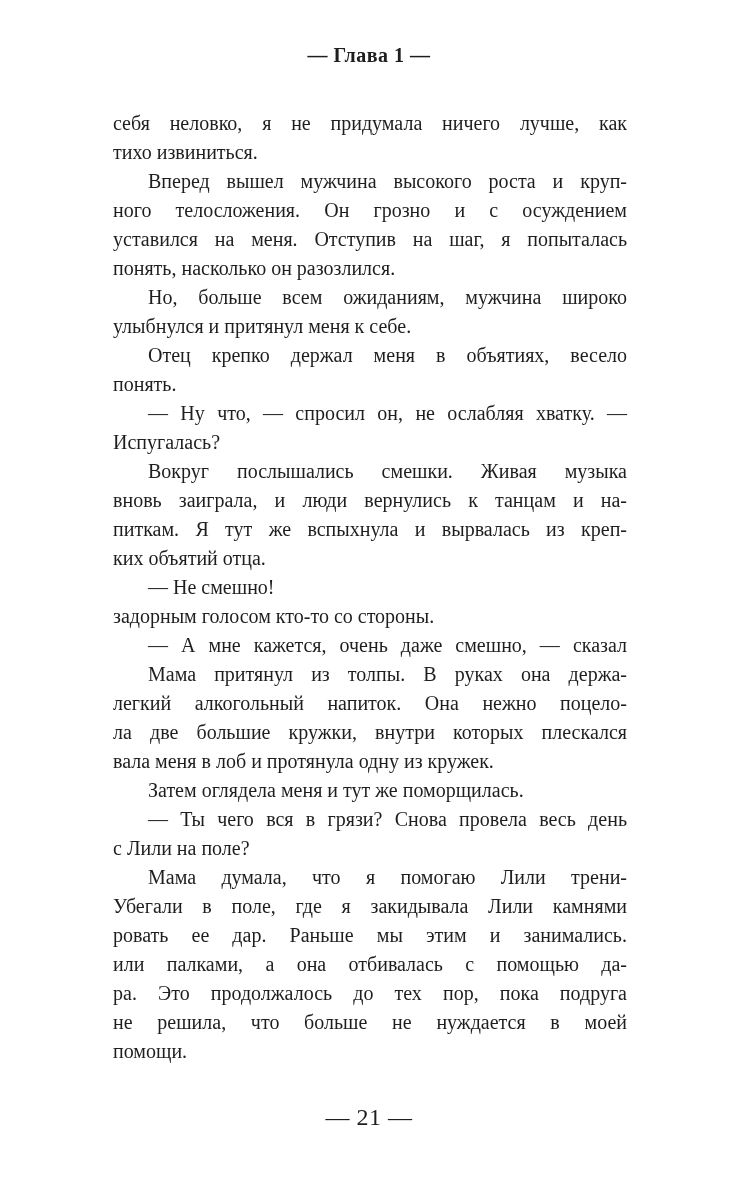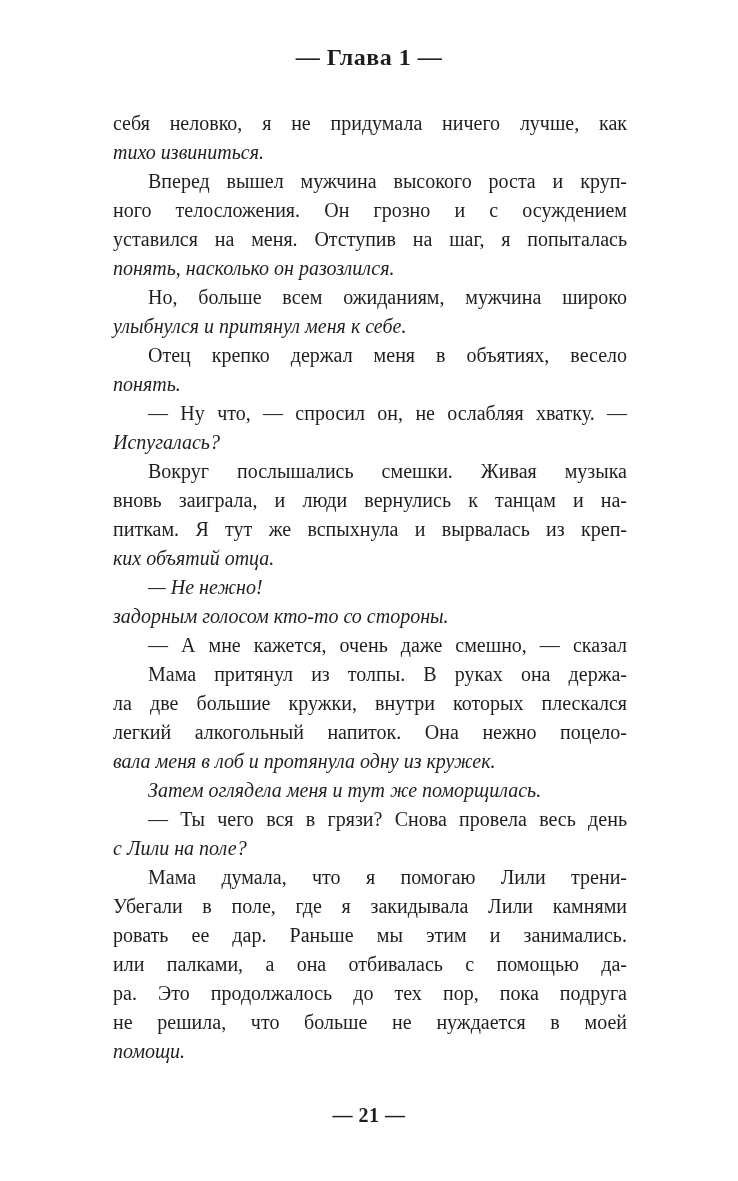--- a/index.html
+++ b/index.html
@@ -15,21 +15,21 @@
     font-family: "Liberation Serif", "DejaVu Serif", serif;
     color: #1e1e1e;
     overflow: hidden;
   }
   .chapter-heading {
     position: absolute;
     top: 44px;
     left: 0;
     right: 0;
     text-align: center;
-    font-size: 24px;
+    font-size: 20px;
     font-weight: bold;
     letter-spacing: 0.5px;
   }
   .text-block {
     position: absolute;
     top: 109px;
     left: 113px;
     width: 514px;
     font-size: 20px;
     line-height: 29px;
@@ -39,33 +39,32 @@
   }
   .line {
     text-align: justify;
     text-align-last: justify;
     white-space: nowrap;
     overflow: visible;
   }
   .line.last {
     text-align: left;
     text-align-last: left;
-    font-style: italic;
   }
   .line.indent {
     padding-left: 35px;
   }
   .page-number {
     position: absolute;
     top: 1104px;
     left: 0;
     right: 0;
     text-align: center;
-    font-size: 20px;
-    font-weight: bold;
+    font-size: 24px;
+    font-weight: normal;
     letter-spacing: 0.5px;
   }
 </style>
 </head>
 <body>
 
 <div class="page">
   <div class="chapter-heading">— Глава 1 —</div>
 
   <div class="text-block">
@@ -91,30 +90,30 @@
         <div class="line indent">— Ну что, — спросил он, не ослабляя хватку. —</div>
         <div class="line last">Испугалась?</div>
       </div>
       <div class="para">
         <div class="line indent">Вокруг послышались смешки. Живая музыка</div>
         <div class="line">вновь заиграла, и люди вернулись к танцам и на-</div>
         <div class="line">питкам. Я тут же вспыхнула и вырвалась из креп-</div>
         <div class="line last">ких объятий отца.</div>
       </div>
       <div class="para">
-        <div class="line last indent">— Не нежно!</div>
+        <div class="line last indent">— Не смешно!</div>
       </div>
       <div class="para">
         <div class="line last">задорным голосом кто-то со стороны.</div>
         <div class="line indent">— А мне кажется, очень даже смешно, — сказал</div>
       </div>
       <div class="para">
         <div class="line indent">Мама притянул из толпы. В руках она держа-</div>
+        <div class="line">легкий алкогольный напиток. Она нежно поцело-</div>
         <div class="line">ла две большие кружки, внутри которых плескался</div>
-        <div class="line">легкий алкогольный напиток. Она нежно поцело-</div>
         <div class="line last">вала меня в лоб и протянула одну из кружек.</div>
       </div>
       <div class="para">
         <div class="line last indent">Затем оглядела меня и тут же поморщилась.</div>
       </div>
       <div class="para">
         <div class="line indent">— Ты чего вся в грязи? Снова провела весь день</div>
         <div class="line last">с Лили на поле?</div>
       </div>
       <div class="para">

